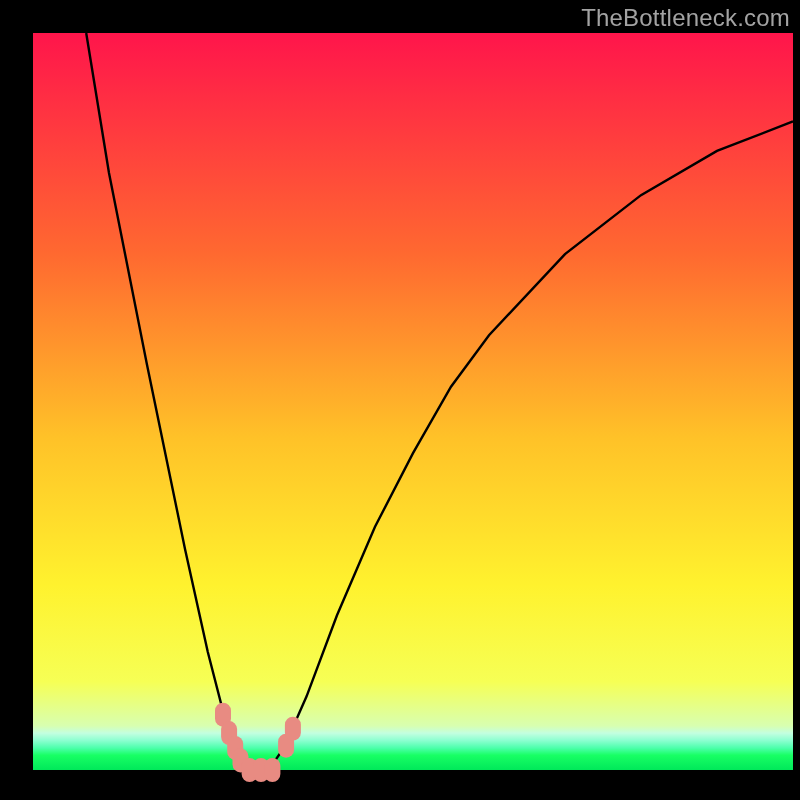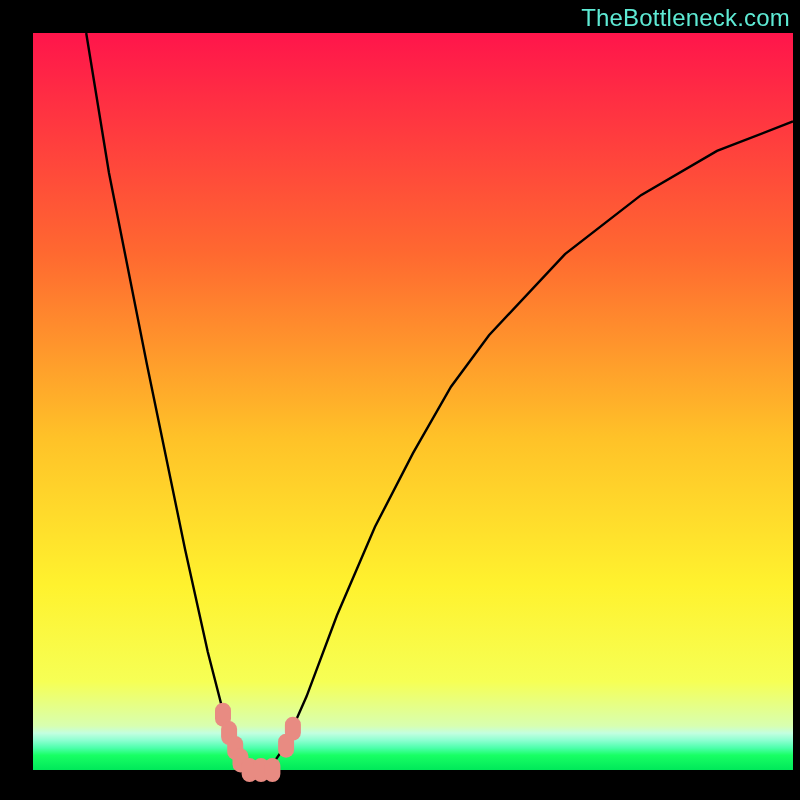--- a/index.html
+++ b/index.html
@@ -14,21 +14,21 @@
   .outer {
     position: relative;
     width: 800px;
     height: 800px;
     background: #000;
   }
   .watermark {
     position: absolute;
     top: 4px;
     right: 10px;
-    color: #5eead4;
+    color: #a3a3a3;
     font-size: 24px;
     font-weight: 400;
     z-index: 10;
     letter-spacing: 0.2px;
   }
   svg {
     position: absolute;
     top: 0;
     left: 0;
   }

